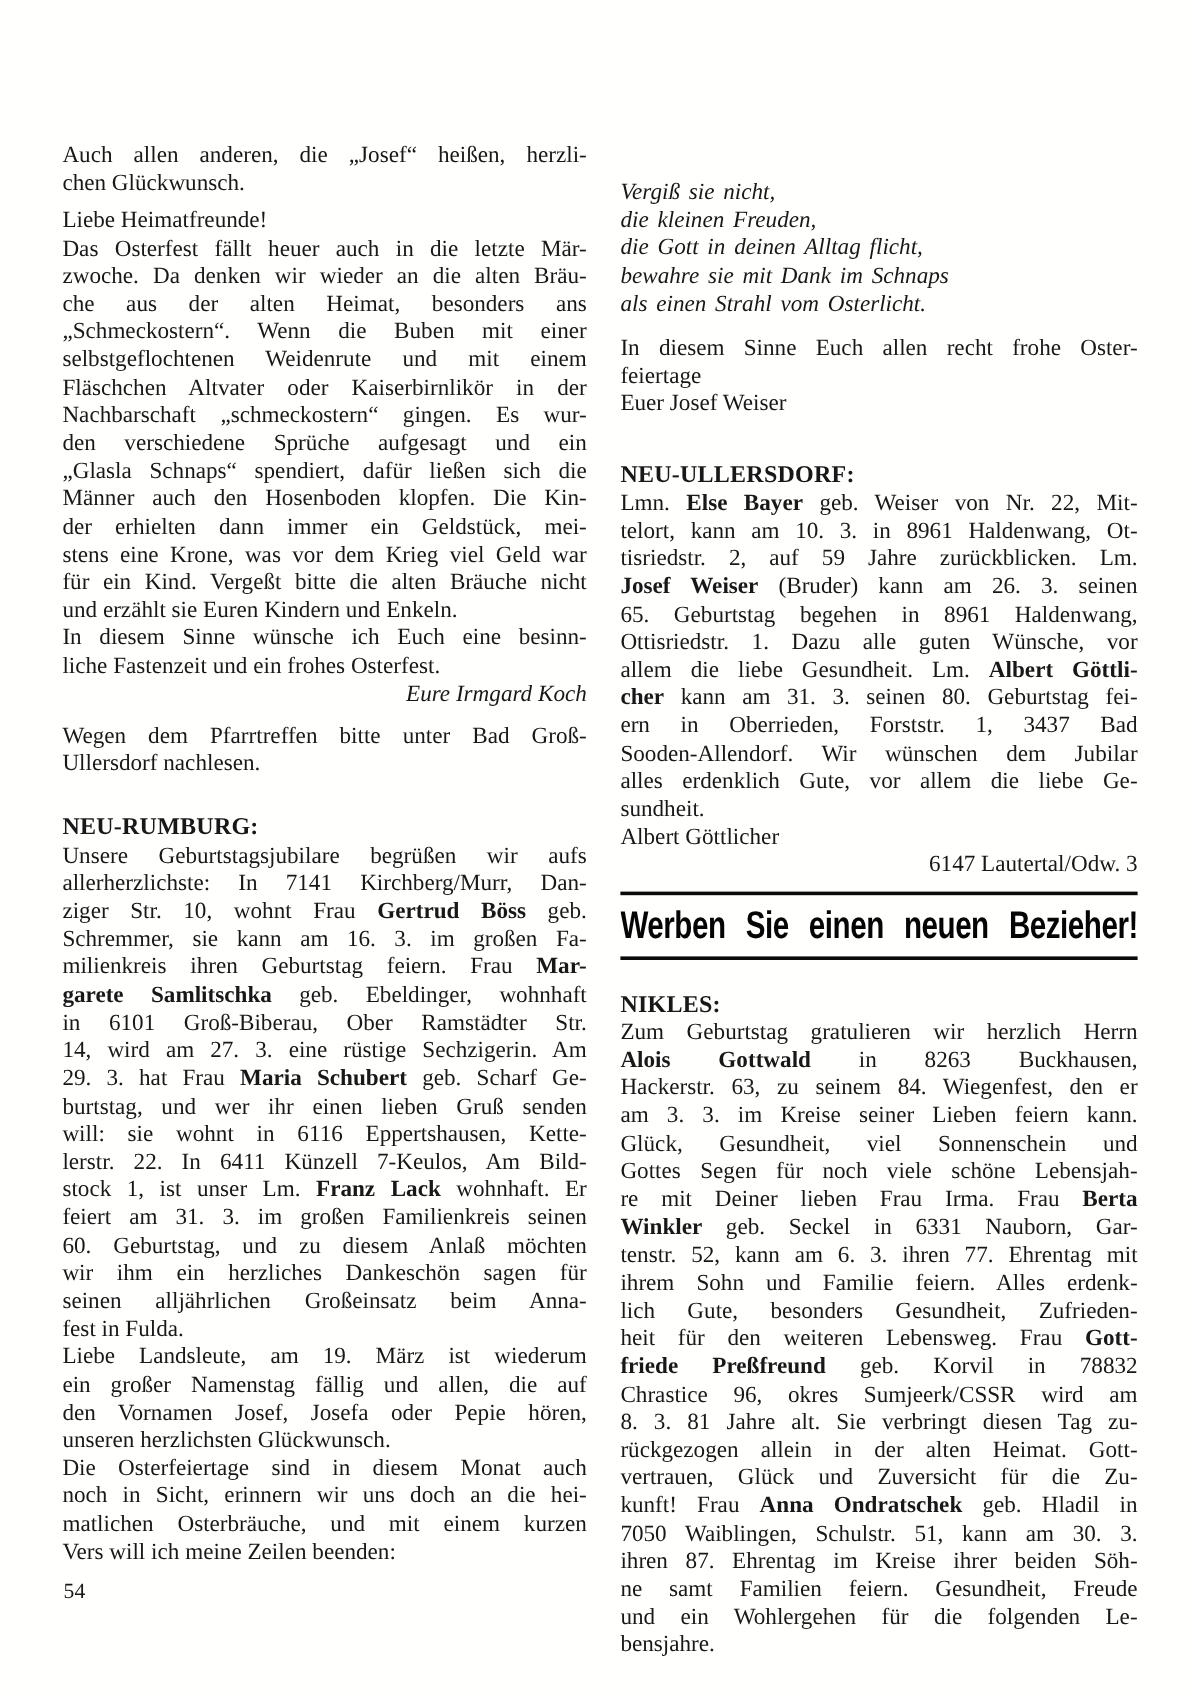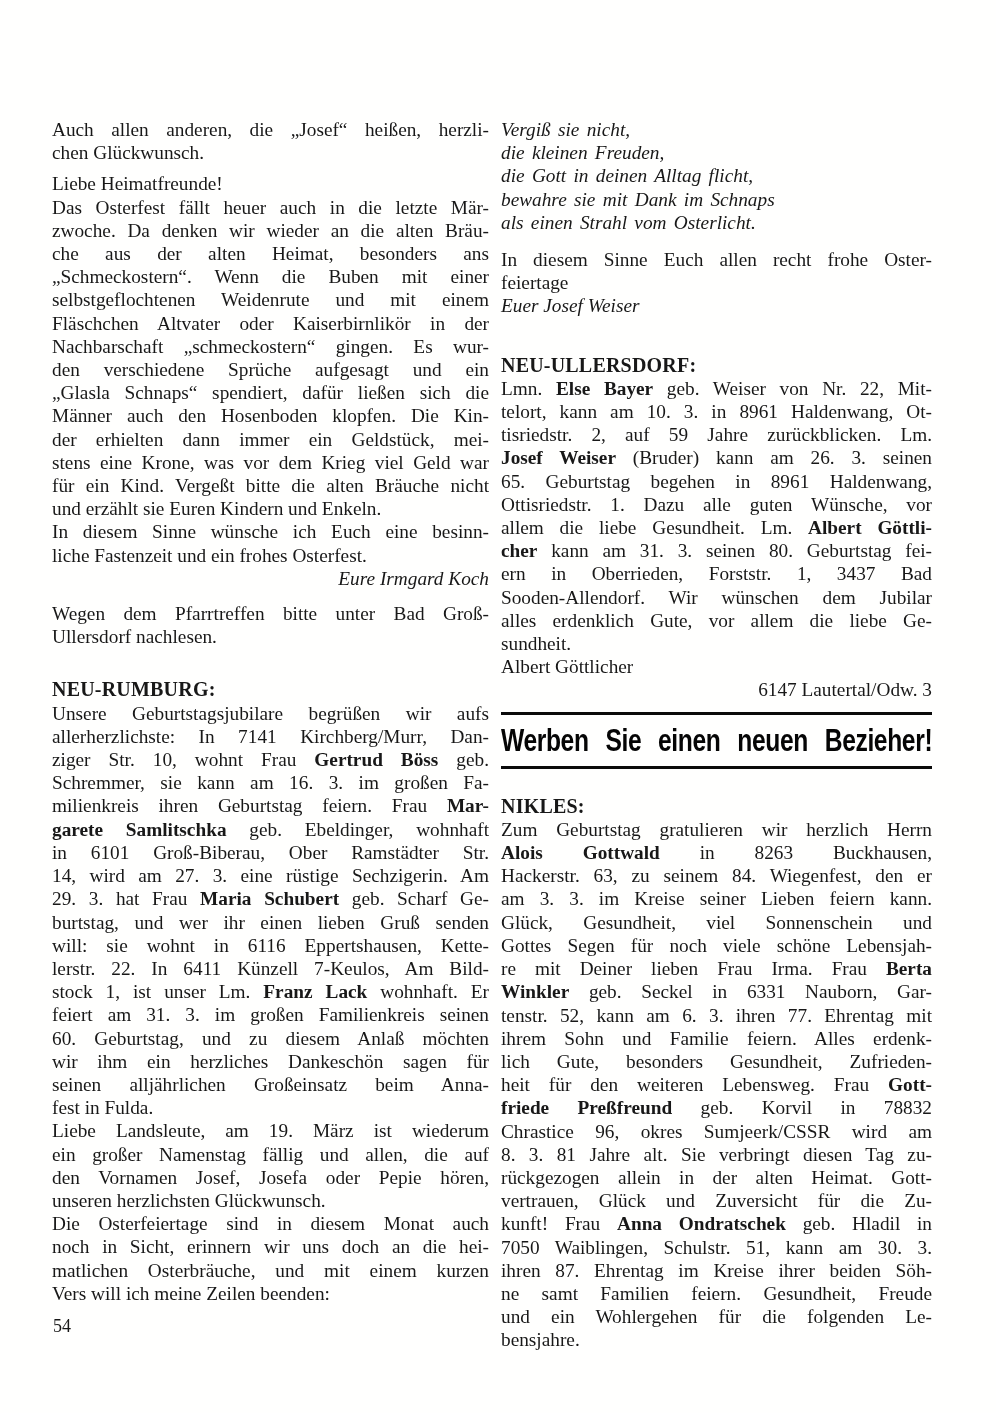--- a/index.html
+++ b/index.html
@@ -6,26 +6,26 @@
   body{
     width:1000px;height:1413px;
     background:#ffffff;
     font-family:"Liberation Serif", serif;
     color:#181818;
     -webkit-font-smoothing:antialiased;
   }
   .page{position:relative;width:996px;height:1413px;background:#fffffe;overflow:hidden;}
   .col{position:absolute;top:118px;font-size:19.3px;line-height:23.2px;}
   .col-left{left:52px;width:437px;}
-  .col-right{left:501px;width:431px;}
+  .col-right{left:517px;width:431px;margin-top:31px;}
   .blk{margin:0;}
   .line{text-align:left;}
   .line.j{text-align:justify;text-align-last:justify;text-justify:inter-word;}
   .b{font-weight:bold;}
-  .i{font-style:italic;}
+  .i{}
   .heading{font-weight:bold;font-size:20px;letter-spacing:.2px;}
   .sig{text-align:right;font-style:italic;}
   .rline{text-align:right;}
   .split{display:flex;justify-content:space-between;flex-direction:column;}
   .poem .line{font-style:italic;word-spacing:2.5px;}
   .rule{height:3px;background:#0a0a0a;}
   .banner{padding:7px 0 8px 0;overflow:hidden;}
   .banner-text{
     width:560px;
     transform:scaleX(0.77);

